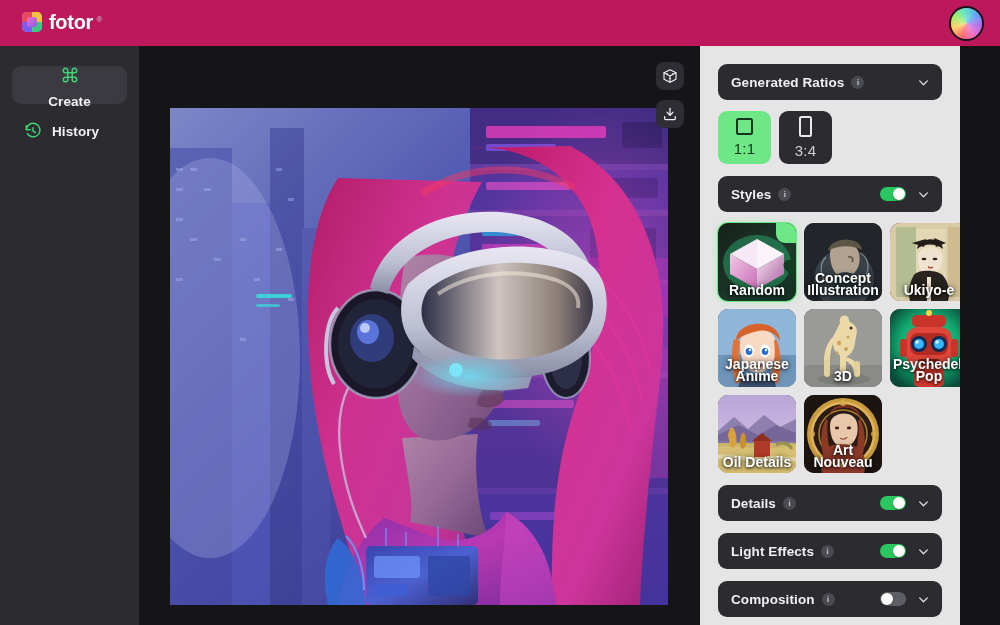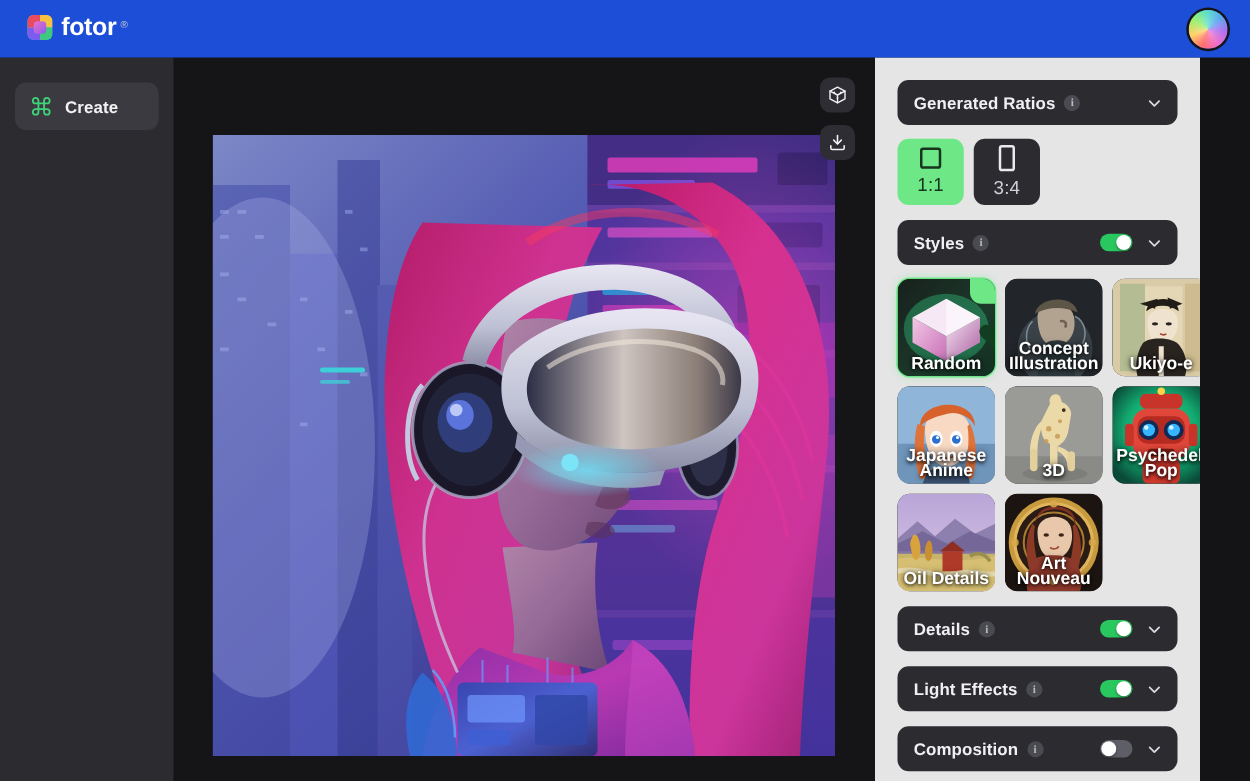--- a/index.html
+++ b/index.html
@@ -8,21 +8,21 @@
     background:#141417;
     font-family:"Liberation Sans", sans-serif;
     color:#e8e8ea;
     -webkit-font-smoothing:antialiased;
   }
   #app { position:relative; width:1000px; height:625px; }
 
   
   .topbar {
     position:absolute; left:0; top:0; width:1000px; height:46px;
-    background:#1d4ed8; z-index:6;
+    background:#be185d; z-index:6;
   }
   .logo-wrap {
     position:absolute; left:22px; top:12px;
     display:flex; align-items:center; gap:7px;
   }
   .logo-mark {
     width:20px; height:20px; border-radius:5px; position:relative; overflow:hidden;
     background:
       linear-gradient(135deg,#f2c53d 0%,#f2c53d 50%,transparent 50%),
       linear-gradient(45deg,#39c6f0 0%,#39c6f0 50%,transparent 50%),
@@ -57,21 +57,21 @@
   .sidebar {
     position:absolute; left:0; top:46px; width:139px; height:579px;
     background:#2b2b30;
   }
   .nav-item {
     display:flex; align-items:center; gap:10px;
     margin:0 12px; height:38px; padding:0 12px;
     border-radius:9px; cursor:pointer;
     font-size:13.5px; font-weight:700; color:#f2f2f4; letter-spacing:.1px;
   }
-  .nav-item:first-of-type { margin-top:20px; }
+  .nav-item:first-of-type { margin-top:20px;flex-direction:column; }
   .nav-item.active { background:#3a3a40; }
   .nav-item + .nav-item { margin-top:8px; }
   .nav-icon { width:18px; height:18px; flex:0 0 18px; display:block; }
 
   
   .canvas {
     position:absolute; left:139px; top:46px; width:561px; height:579px;
     background:#151518;
   }
   .canvas-tools { position:absolute; right:16px; top:16px; display:flex; flex-direction:column; gap:10px; z-index:4;}
@@ -174,20 +174,28 @@
     </div>
     <div class="avatar"></div>
   </div>
 
   <div class="sidebar">
     <div class="nav-item active">
       <svg class="nav-icon" viewBox="0 0 24 24" fill="none" stroke="#3fd478" stroke-width="1.9" stroke-linecap="round" stroke-linejoin="round">
         <path d="M9 6a3 3 0 1 0-3 3h12a3 3 0 1 0-3-3v12a3 3 0 1 0 3-3H6a3 3 0 1 0 3 3z"></path>
       </svg>
       <span>Create</span>
+    </div>
+    <div class="nav-item">
+      <svg class="nav-icon" viewBox="0 0 24 24" fill="none" stroke="#3fd478" stroke-width="1.9" stroke-linecap="round" stroke-linejoin="round">
+        <path d="M3.2 10.2A9 9 0 1 1 4.6 15.6"></path>
+        <polyline points="3 5 3.2 10.4 8.6 10.2"></polyline>
+        <polyline points="12 7.6 12 12.3 15.3 14"></polyline>
+      </svg>
+      <span>History</span>
     </div>
   </div>
 
   <div class="canvas">
     <div class="canvas-tools">
       <div class="tool-btn">
         <svg width="16" height="16" viewBox="0 0 24 24" fill="none" stroke="#f2f2f4" stroke-width="1.7" stroke-linecap="round" stroke-linejoin="round">
           <path d="M12 2.6 21 7.3v9.4L12 21.4 3 16.7V7.3z"></path>
           <path d="M3 7.3 12 12l9-4.7M12 12v9.4"></path>
           <circle cx="8.2" cy="9" r="1.1" fill="#f2f2f4" stroke="none"></circle>

